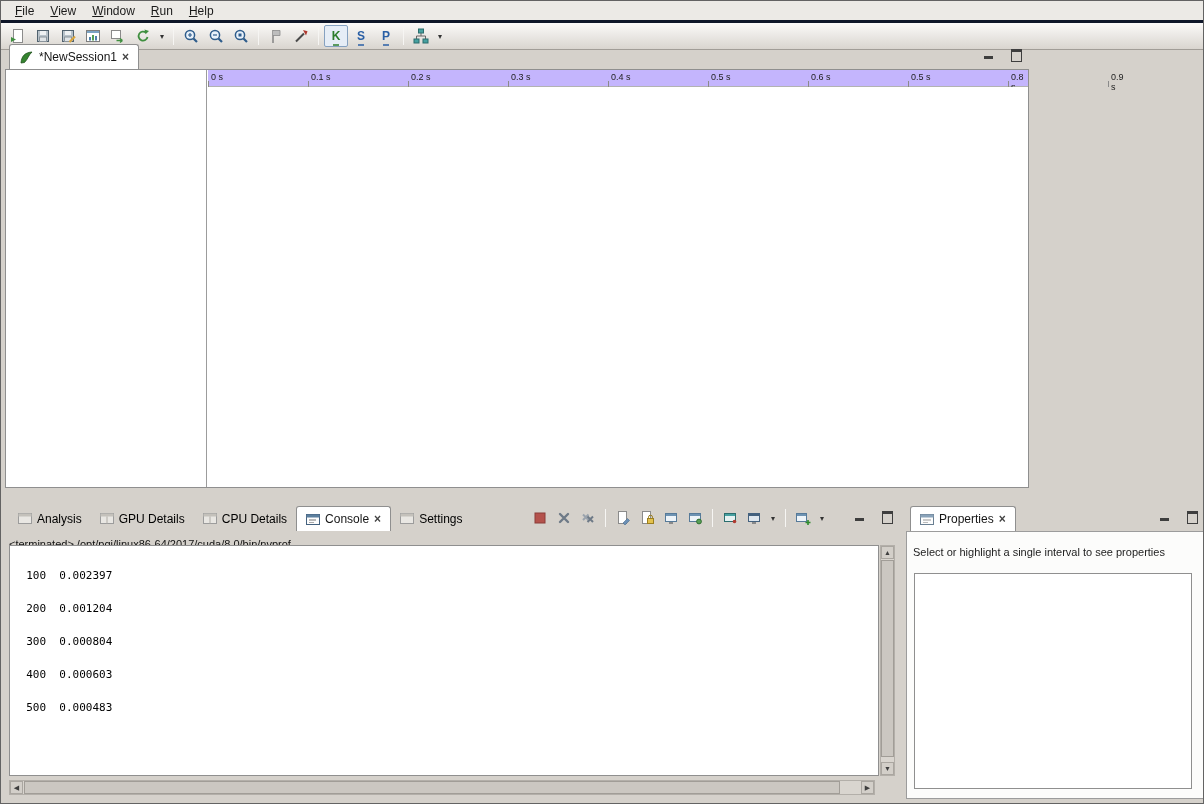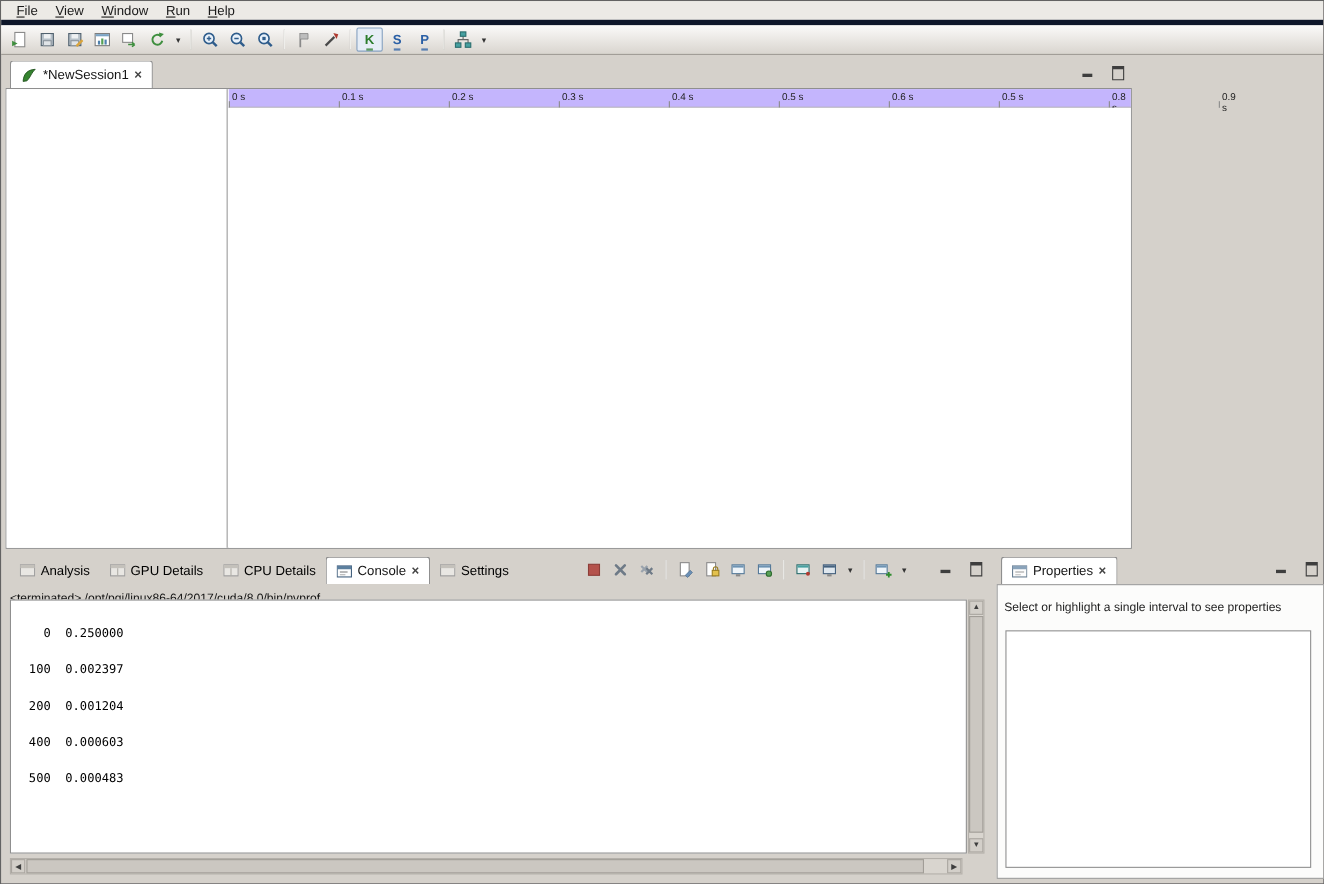--- a/index.html
+++ b/index.html
@@ -4,21 +4,21 @@
 <style>
   * { margin:0; padding:0; box-sizing:border-box; }
   html,body { background:#9a9a9a; }
   .window {
     position:relative; width:1204px; height:804px;
     background:#d5d1cb; border:1px solid #636363; overflow:hidden;
     font-family:"Liberation Sans","DejaVu Sans",sans-serif; color:#1a1a1a;
   }
   
   .menubar { height:22px; display:flex; align-items:center; padding-left:6px;
-    background:#eceae6; border-bottom:5px solid #0f172a; font-size:12px; }
+    background:#eceae6; border-bottom:3px solid #0f172a; font-size:12px; }
   .menu-item { display:inline-block; padding:2px 8px; cursor:default; }
   .menu-item::first-letter { text-decoration:underline; }
   
   .toolbar { height:27px; display:flex; align-items:center; padding:0 5px; gap:1px;
     background:linear-gradient(#fbfaf9,#d9d5cf); border-bottom:1px solid #a19d97; }
   .tbtn { width:24px; height:22px; display:flex; align-items:center; justify-content:center;
     border:1px solid transparent; border-radius:2px; }
   .tbtn.pressed { background:#e6edf6; border-color:#86a1c0; }
   .tsep { width:1px; height:18px; background:#a9a59f; border-right:1px solid #f6f5f3; margin:0 4px; }
   .dd { font-size:8px; color:#333; width:10px; text-align:center; }
@@ -35,21 +35,21 @@
     font-size:12px; color:#000000; white-space:nowrap; }
   .vtab .close { font-size:12px; font-weight:bold; color:#444; line-height:10px; }
   .vtab.active { background:#ffffff; border:1px solid #8f8f8f; border-bottom:none;
     border-radius:3px 3px 0 0; color:#151515; }
   .win-btns { position:absolute; right:7px; top:7px; display:flex; gap:15px; }
   .ico-min, .ico-max { width:12px; height:11px; position:relative; display:inline-block; cursor:default; }
   .ico-min::after { content:""; position:absolute; left:1px; bottom:1px; width:9px; height:3px; background:#3e3e3e; }
   .ico-max::after { content:""; position:absolute; left:1px; top:0; width:9px; height:9px;
     border:1px solid #3e3e3e; border-top-width:3px; }
   
-  .editor-panel { left:4px; top:52px; width:1024px; height:446px; }
+  .editor-panel { left:4px; top:41px; width:1024px; height:446px; }
   .editor-content { position:absolute; left:0; right:0; top:27px; bottom:0;
     background:#ffffff; border:1px solid #8f8f8f; }
   .left-col { position:absolute; left:0; top:0; bottom:0; width:201px;
     border-right:1px solid #9c9c9c; background:#fff; }
   .ruler { position:absolute; left:202px; right:0; top:0; height:17px;
     border-bottom:1px solid #b2b2b2; background:#c4b5fd; }
   .tick { position:absolute; top:2px; font-size:9px; color:#222; padding-left:3px; }
   .tick::before { content:""; position:absolute; left:0; top:9px; width:1px; height:6px; background:#8a8a8a; }
   .timeline-body { position:absolute; left:202px; right:0; top:17px; bottom:0; background:#fff; }
   
@@ -419,23 +419,23 @@
 
       <div class="win-btns">
         <span class="ico-min"></span>
         <span class="ico-max"></span>
       </div>
     </div>
 
     <div class="terminated">&lt;terminated&gt; /opt/pgi/linux86-64/2017/cuda/8.0/bin/nvprof</div>
 
     <div class="cbox">
-      <div>    0  0.250000</div>
       <div>  100  0.002397</div>
       <div>  200  0.001204</div>
+      <div>  300  0.000804</div>
       <div>  400  0.000603</div>
       <div>  500  0.000483</div>
       
       
       
       
       
     </div>
 
     <div class="scroll-v">

